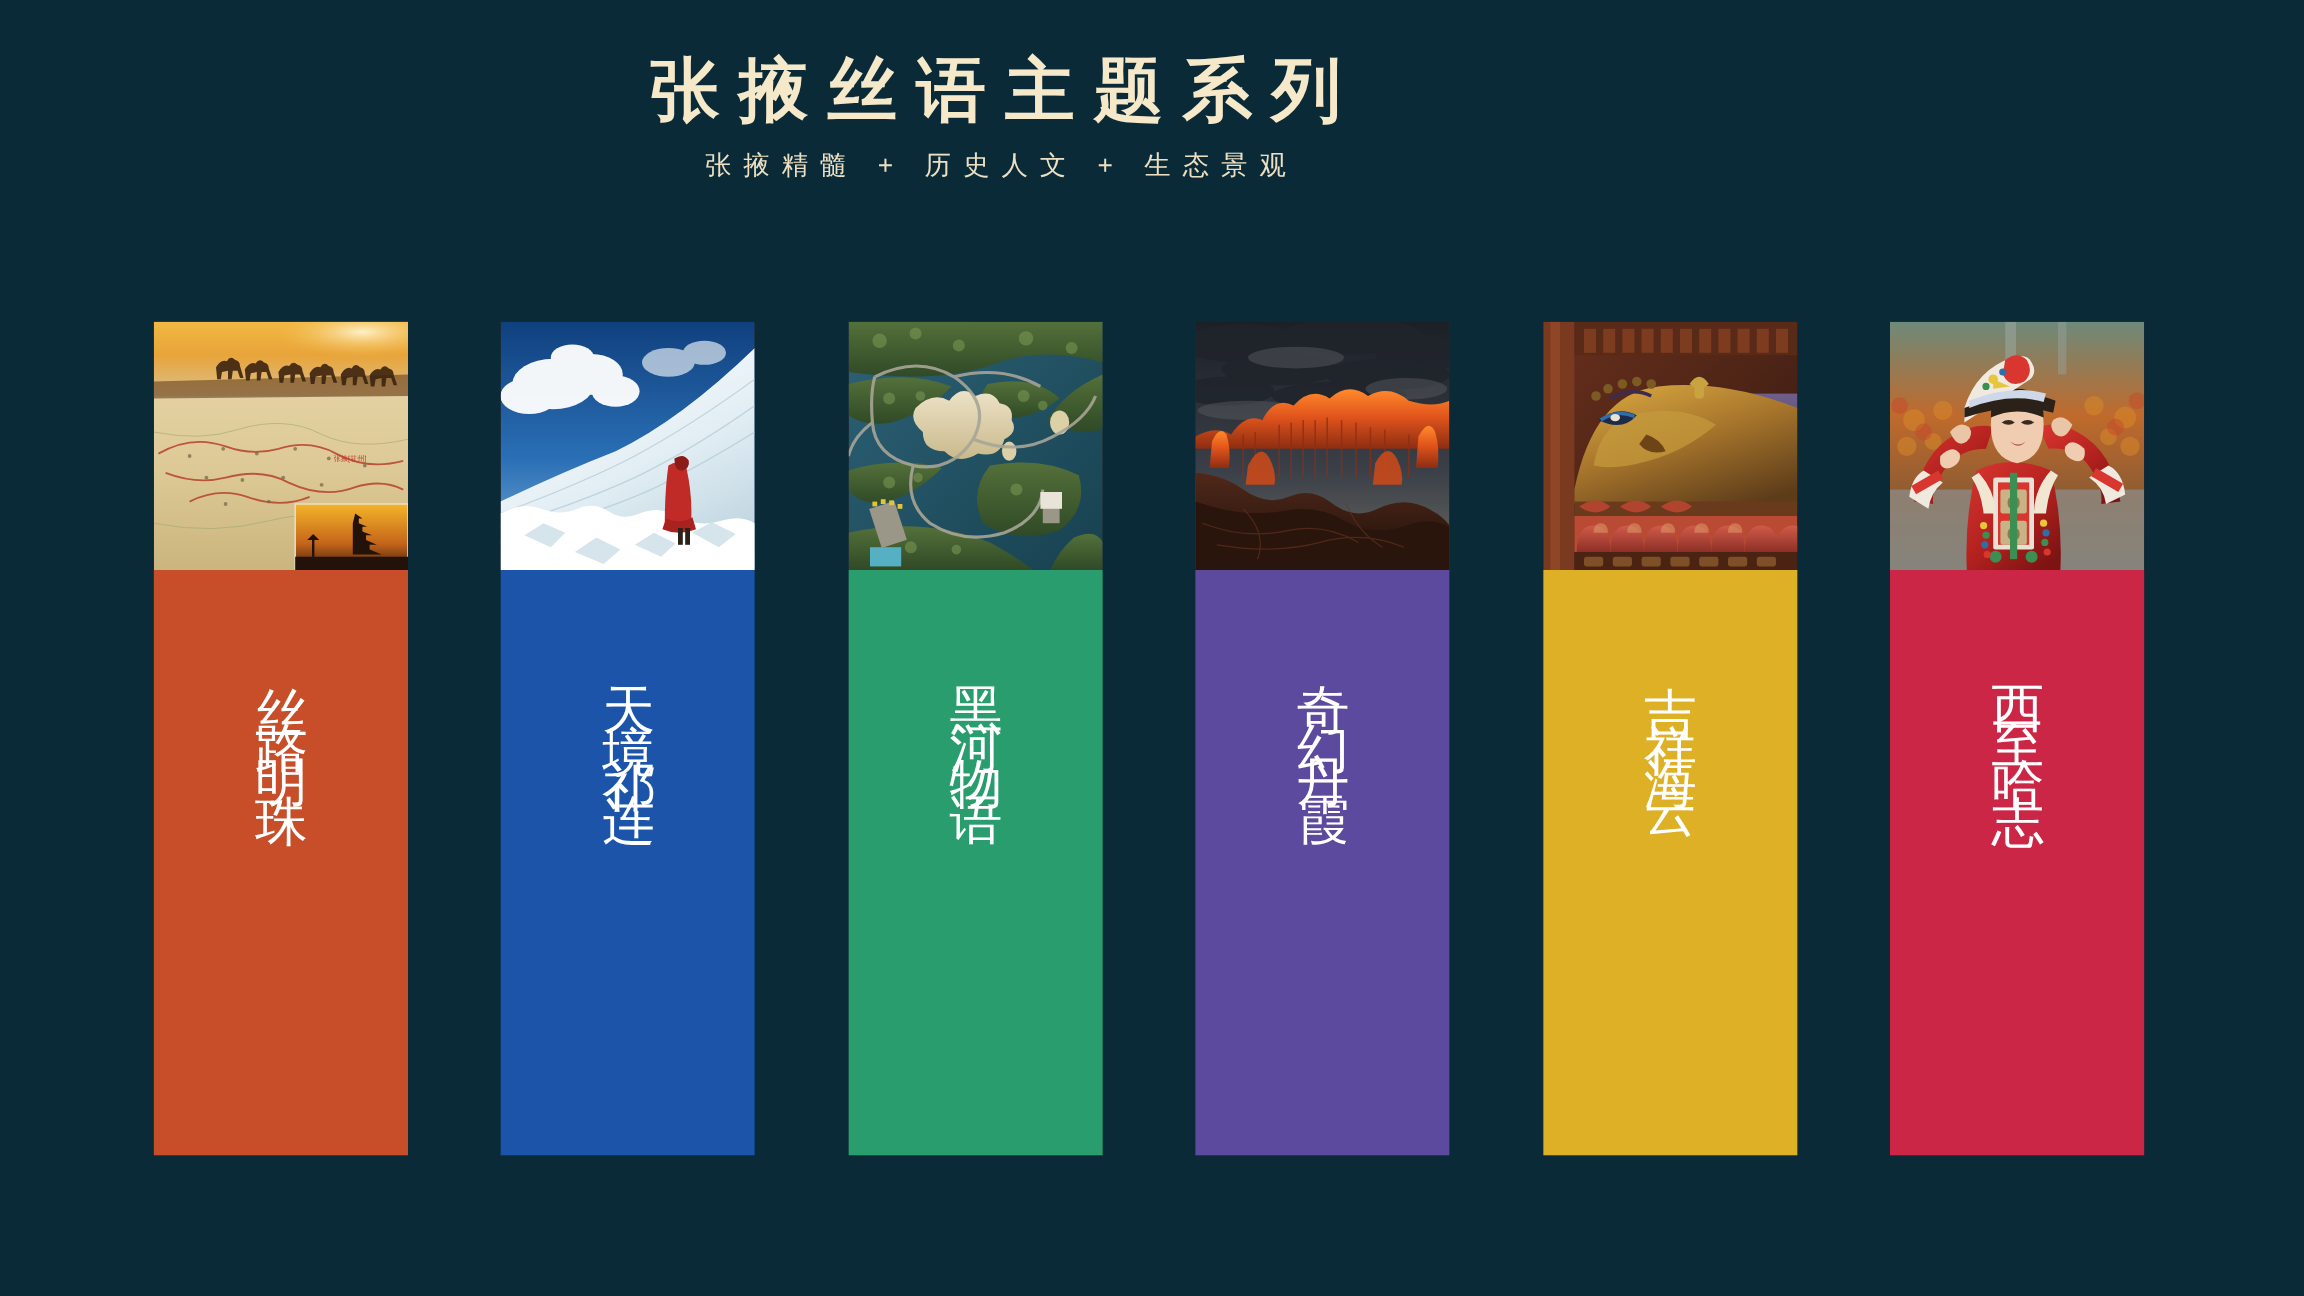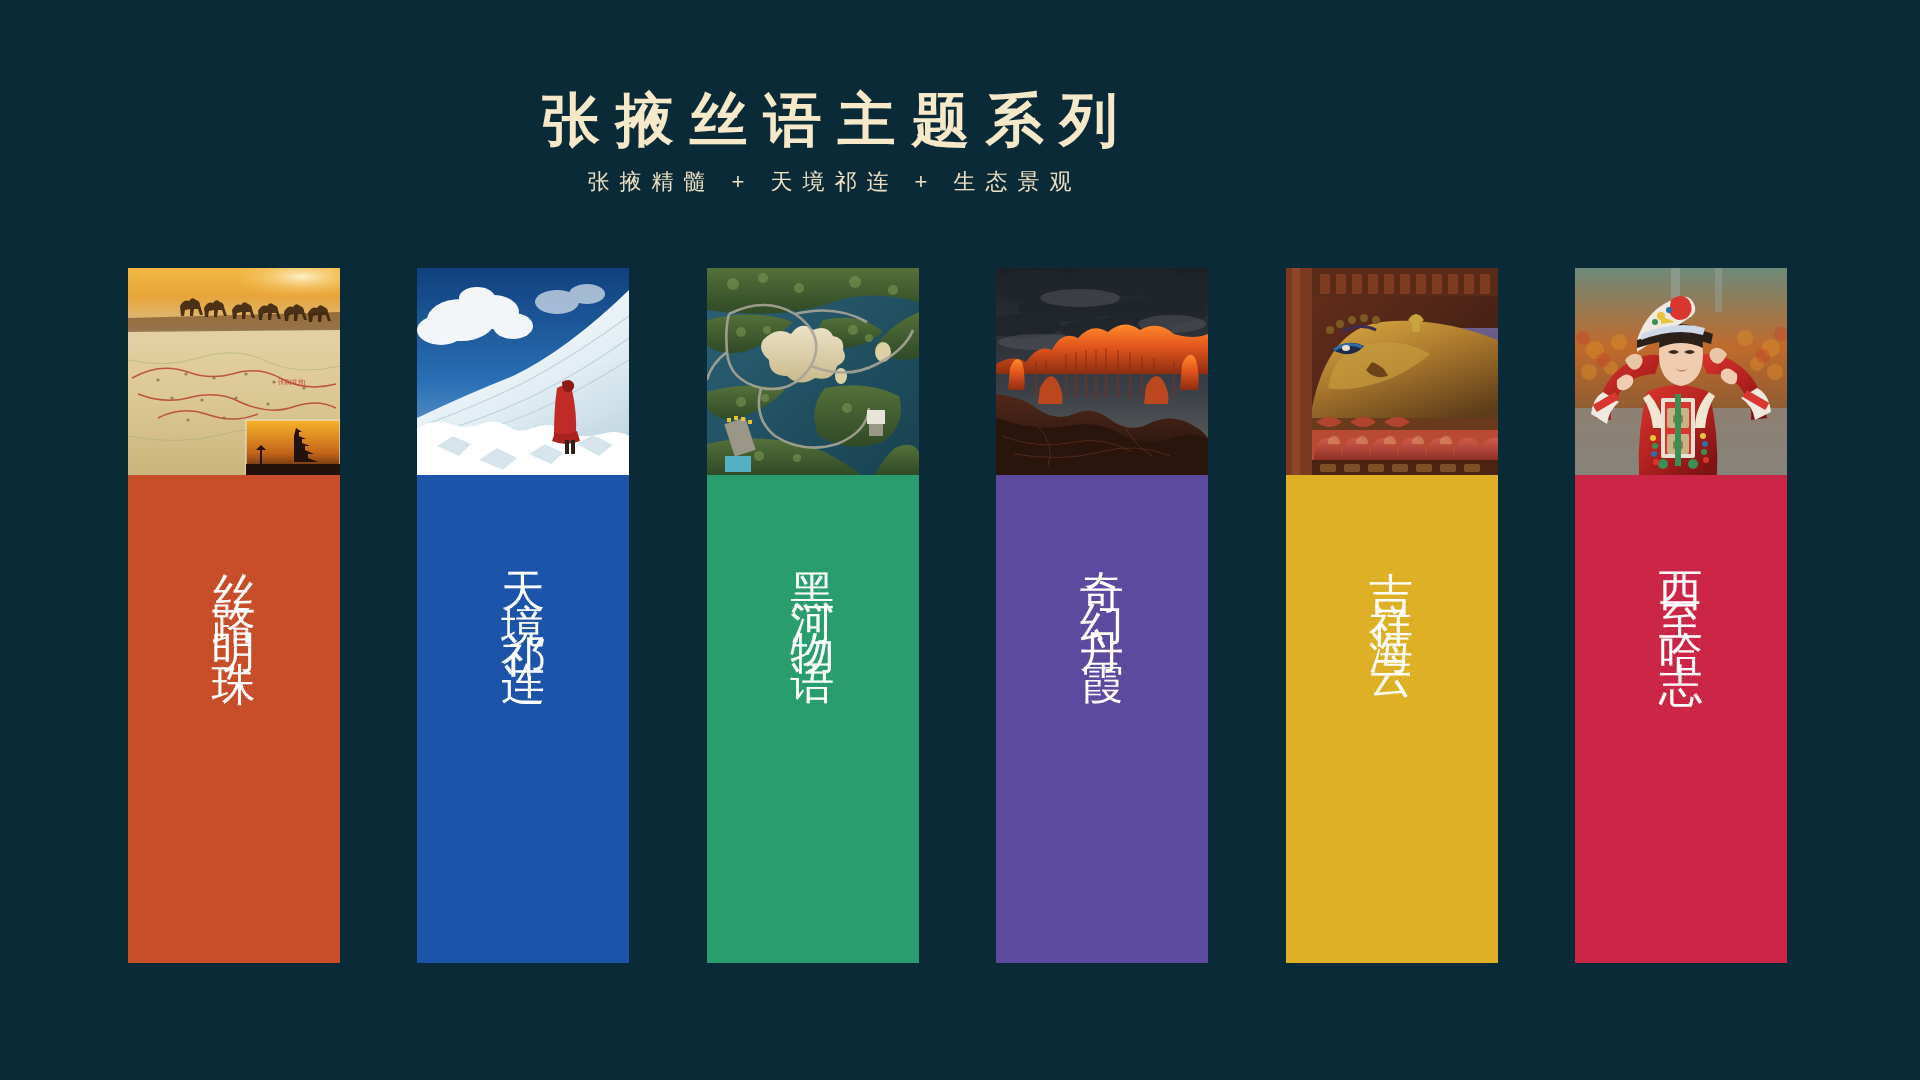--- a/index.html
+++ b/index.html
@@ -9,21 +9,21 @@
     background:#0A2A38;
     font-family:"Liberation Sans","DejaVu Sans",sans-serif;
     position:relative;
   }
 
   
   #header{
     position:absolute;
     left:0; top:0; width:1659px;
     text-align:center;
-    padding-top:88px;
+    padding-top:44px;
   }
   #main-title{
     font-size:58px;
     line-height:64px;
     font-weight:bold;
     color:#F6E9C9;
     letter-spacing:16px;
     text-indent:16px;
     font-family:"Liberation Sans","DejaVu Sans",sans-serif;
     white-space:nowrap;
@@ -86,21 +86,21 @@
     text-align:left;
     height:400px;
     font-family:"Liberation Sans","DejaVu Sans",sans-serif;
   }
 </style>
 </head>
 <body style="background: rgb(10, 42, 56);">
 
 <div id="header">
   <div id="main-title" style="color: rgb(246, 233, 201);">张掖丝语主题系列</div>
-  <div id="sub-title" style="color: rgb(237, 224, 194);">张掖精髓 + 天境祁连 + 生态景观</div>
+  <div id="sub-title" style="color: rgb(237, 224, 194);">张掖精髓 + 历史人文 + 生态景观</div>
 </div>
 
 <div id="card-strip">
 
   <div class="card">
     <div class="card-photo">
       <svg viewBox="0 0 212 207" preserveAspectRatio="none" aria-hidden="true">
         <defs>
           <linearGradient id="g1sky" x1="0" y1="0" x2="0" y2="1">
             <stop offset="0%" stop-color="#f2b842"></stop>

